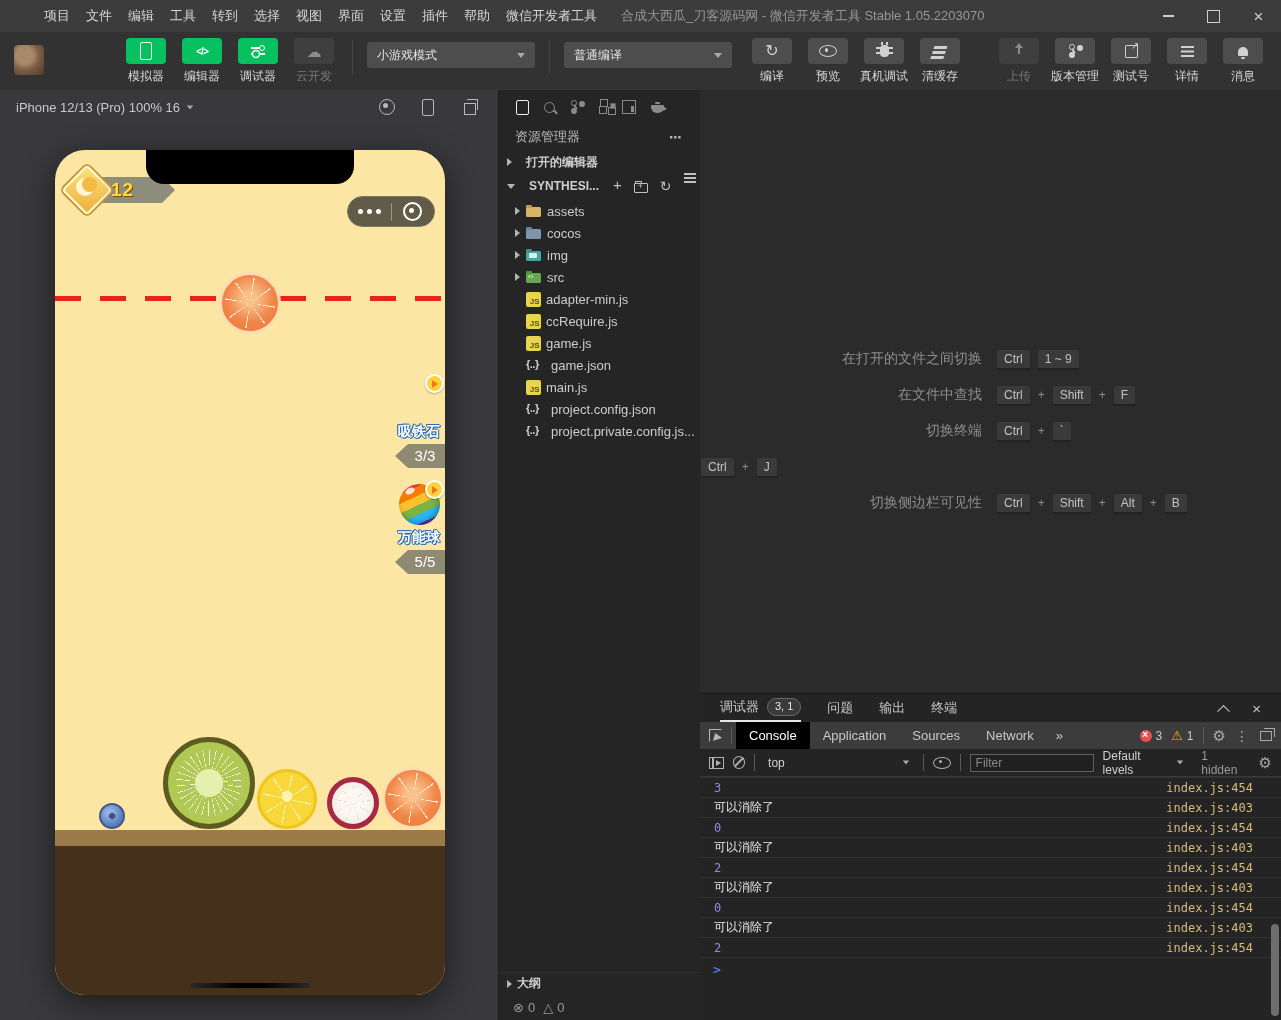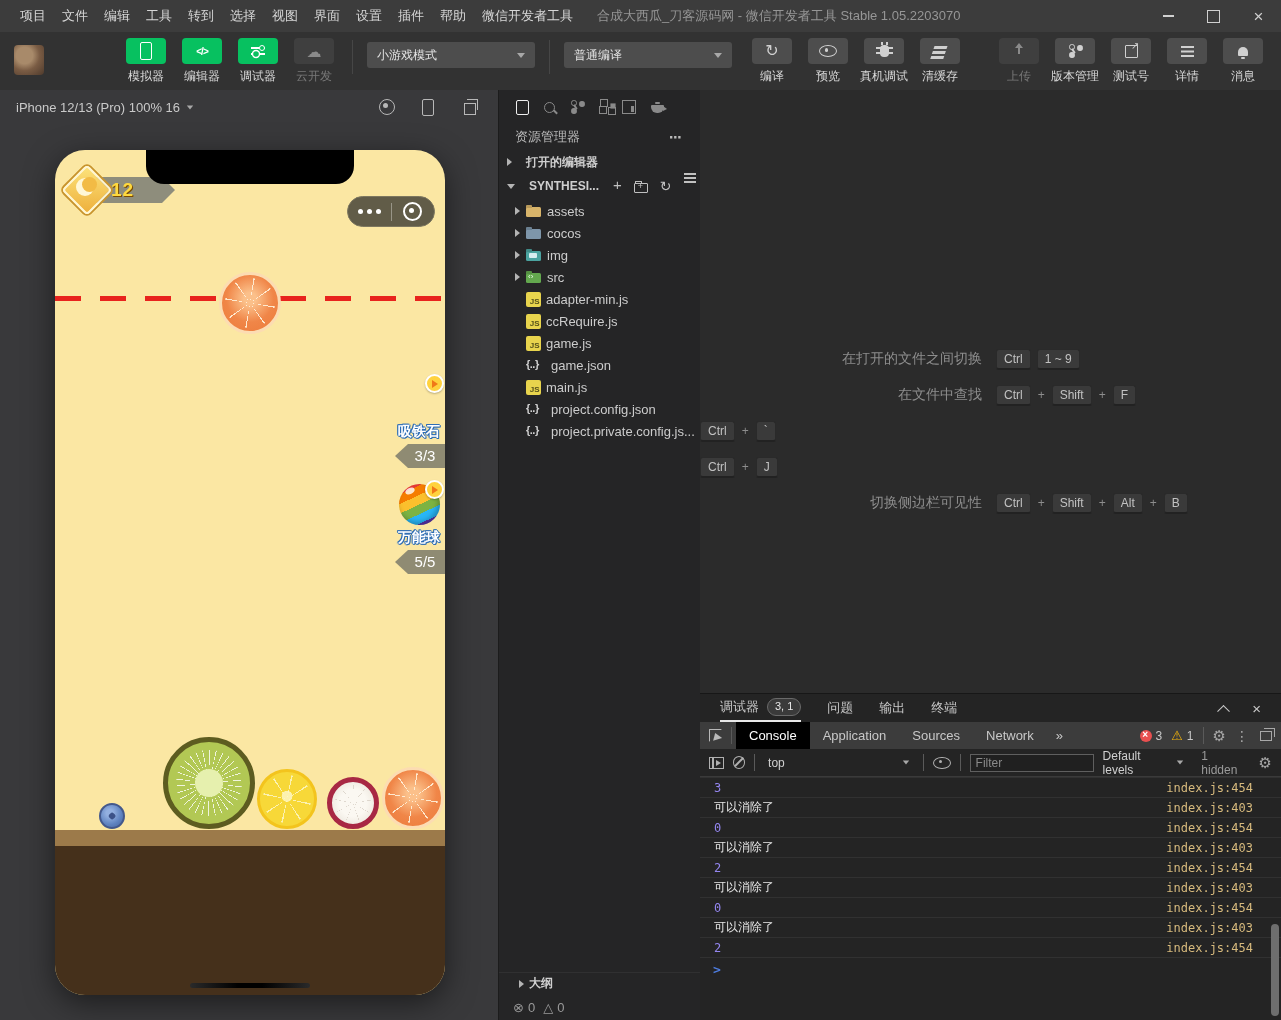--- a/index.html
+++ b/index.html
@@ -2,21 +2,21 @@
 <html><head>
 <meta charset="utf-8">
 <style>
   html,body{margin:0;padding:0;background:#2b2b2b;}
   body{width:1281px;height:1020px;position:relative;overflow:hidden;
        font-family:"Liberation Sans","DejaVu Sans",sans-serif;color:#ccc;font-size:13px;
        -webkit-font-smoothing:antialiased;}
 
   
   .titlebar{position:absolute;left:0;top:0;width:1281px;height:32px;background:#3c3c3c;display:flex;align-items:center;}
-  .menus{display:flex;align-items:center;padding-left:12px;}
+  .menus{display:flex;align-items:center;padding-left:12px;margin-left:24px;}
   .menu-item{padding:0 8px;color:#d6d6d6;font-size:13px;cursor:default;white-space:nowrap;}
   .win-title{margin-left:16px;color:#969696;font-size:13px;white-space:nowrap;overflow:hidden;}
   .win-controls{margin-left:auto;display:flex;height:32px;}
   .win-btn{width:45px;height:32px;display:flex;align-items:center;justify-content:center;color:#d0d0d0;}
   .min-glyph{width:11px;height:2px;background:#d0d0d0;display:inline-block;}
   .max-glyph{width:11px;height:11px;border:1.5px solid #d0d0d0;display:inline-block;}
   .close-glyph{font-size:17px;line-height:1;}
 
   
   .toolbar{position:absolute;left:0;top:32px;width:1281px;height:58px;background:#323232;border-bottom:1px solid #282828;display:flex;align-items:flex-start;}
@@ -175,21 +175,21 @@
   .folder-yellow-icon .folder-base{background:#d8b46a;}
   .folder-blue-icon .folder-base{background:#7e96aa;}
   .folder-img-icon .folder-base{background:#4ba3a0;}
   .folder-img-icon .folder-base::after{content:"";position:absolute;left:3px;top:2px;width:8px;height:5px;background:#d8eef0;border-radius:1px;}
   .folder-src-icon .folder-base{background:#63a84e;}
   .folder-src-icon .folder-base::after{content:"\2039\203A";position:absolute;left:2px;top:-1px;font-size:8px;color:#eaffea;letter-spacing:0;}
   .js-icon{position:relative;width:15px;height:15px;background:#e8d44d;border-radius:2px;color:#55511a;font-size:8px;font-weight:bold;display:inline-flex;align-items:flex-end;justify-content:flex-end;padding:0 1.5px 1px 0;box-sizing:border-box;flex:none;}
   .json-icon{color:#d0d0d0;font-size:11px;font-weight:bold;letter-spacing:-0.5px;flex:none;width:20px;}
   .tree-label{white-space:nowrap;overflow:hidden;}
 
-  .outline-row{position:absolute;left:0;bottom:26px;width:100%;height:22px;display:flex;align-items:center;gap:5px;padding-left:20px;box-sizing:border-box;color:#cfcfcf;font-weight:bold;font-size:12px;border-top:1px solid #303031;}
+  .outline-row{position:absolute;left:0;bottom:26px;width:100%;height:22px;display:flex;align-items:center;gap:5px;padding-left:8px;box-sizing:border-box;color:#cfcfcf;font-weight:bold;font-size:12px;border-top:1px solid #303031;}
   .problems-row{position:absolute;left:0;bottom:2px;width:100%;height:22px;display:flex;align-items:center;gap:4px;padding-left:14px;box-sizing:border-box;color:#9a9a9a;font-size:13px;}
   .prob-ico{font-size:13px;}
 
   
   .editor-area{position:absolute;left:700px;top:90px;width:581px;height:603px;background:#2b2b2b;}
   .shortcuts{position:absolute;left:0;top:258px;width:100%;}
   .sc-row{display:flex;align-items:center;margin-bottom:14px;height:22px;}
   .sc-label{width:282px;text-align:right;padding-right:14px;color:#8d8d8d;font-size:14px;flex:none;}
   .sc-keys{display:flex;align-items:center;gap:6px;}
   .kbd{background:#3a3a3a;border:1px solid #2a2a2a;border-bottom:2px solid #222;border-radius:3px;padding:1px 7px;font-size:12px;color:#c2c2c2;line-height:16px;}
@@ -639,20 +639,21 @@
             <span class="kbd">Shift</span>
 
             <span class="sep">+</span>
 
             <span class="kbd">F</span>
 
         </span>
       </div>
 
       <div class="sc-row">
+        <span class="sc-label">切换终端</span>
         <span class="sc-keys">
 
             <span class="kbd">Ctrl</span>
 
             <span class="sep">+</span>
 
             <span class="kbd">`</span>
 
         </span>
       </div>

